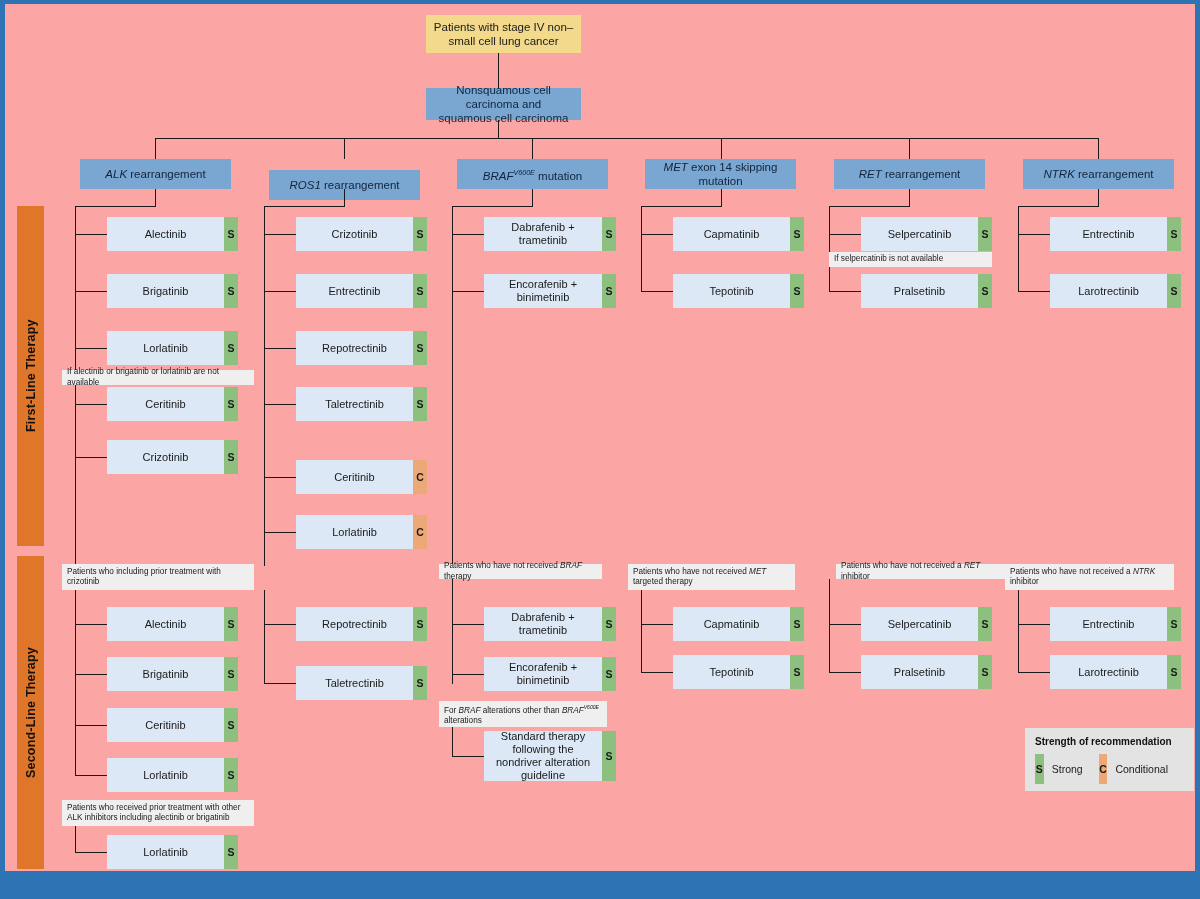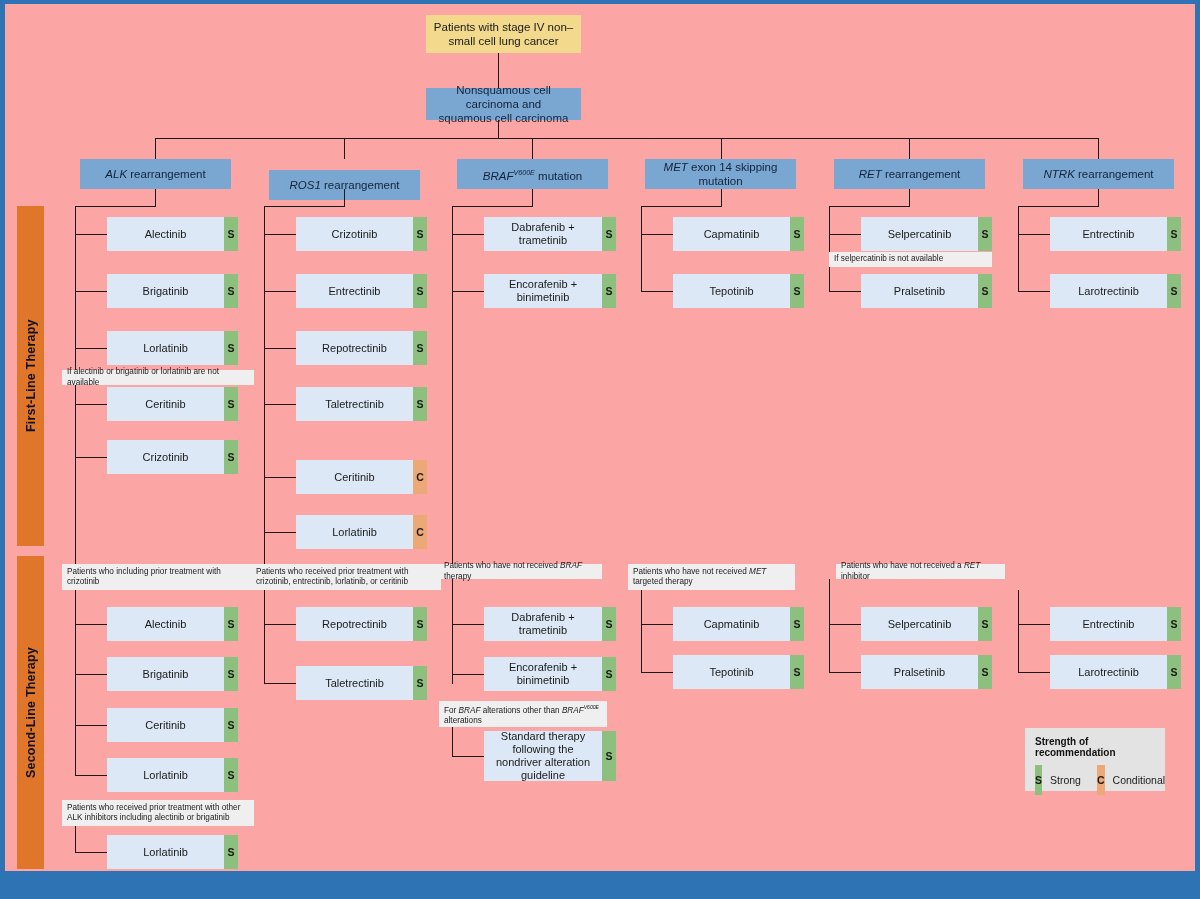--- a/index.html
+++ b/index.html
@@ -300,21 +300,20 @@
       <span class="chip conditional">C</span>
     </div>
 
     <div class="node ln lnh" style="left:259px;top:528px;width:32px;"></div>
     <div class="node drug" style="left:291px;top:511px;width:131px;height:34px;">
       <span>Lorlatinib</span>
       <span class="chip conditional">C</span>
     </div>
 
     <div class="node ln lnv" style="left:259px;top:538px;height:24px;"></div>
-    <div class="node note" style="left:246px;top:560px;width:190px;height:26px;">Patients who received prior treatment with crizotinib, entrectinib, lorlatinib, or ceritinib</div>
     <div class="node ln lnv" style="left:259px;top:586px;height:94px;"></div>
 
     <div class="node ln lnh" style="left:259px;top:620px;width:32px;"></div>
     <div class="node drug" style="left:291px;top:603px;width:131px;height:34px;">
       <span>Repotrectinib</span>
       <span class="chip strong">S</span>
     </div>
 
     <div class="node ln lnh" style="left:259px;top:679px;width:32px;"></div>
     <div class="node drug" style="left:291px;top:662px;width:131px;height:34px;">
@@ -454,35 +453,38 @@
       <span>Entrectinib</span>
       <span class="chip strong">S</span>
     </div>
 
     <div class="node ln lnh" style="left:1013px;top:287px;width:32px;"></div>
     <div class="node drug" style="left:1045px;top:270px;width:131px;height:34px;">
       <span>Larotrectinib</span>
       <span class="chip strong">S</span>
     </div>
 
+    <div class="node note" style="left:1000px;top:560px;width:169px;height:26px;">
+      <span>Patients who have not received a <em>NTRK</em> inhibitor</span>
+    </div>
     <div class="node ln lnv" style="left:1013px;top:586px;height:83px;"></div>
 
     <div class="node ln lnh" style="left:1013px;top:620px;width:32px;"></div>
     <div class="node drug" style="left:1045px;top:603px;width:131px;height:34px;">
       <span>Entrectinib</span>
       <span class="chip strong">S</span>
     </div>
 
     <div class="node ln lnh" style="left:1013px;top:668px;width:32px;"></div>
     <div class="node drug" style="left:1045px;top:651px;width:131px;height:34px;">
       <span>Larotrectinib</span>
       <span class="chip strong">S</span>
     </div>
 
-    <div class="node legend" style="left:1020px;top:724px;width:140px;height:63px;">
+    <div class="node legend" style="left:1020px;top:724px;width:169px;height:63px;">
       <div class="legend-title">Strength of recommendation</div>
       <div class="legend-row">
         <div class="legend-chip strong">S</div>
         <div class="legend-label">Strong</div>
         <div class="legend-chip conditional">C</div>
         <div class="legend-label">Conditional</div>
       </div>
     </div>
 
   </div>

